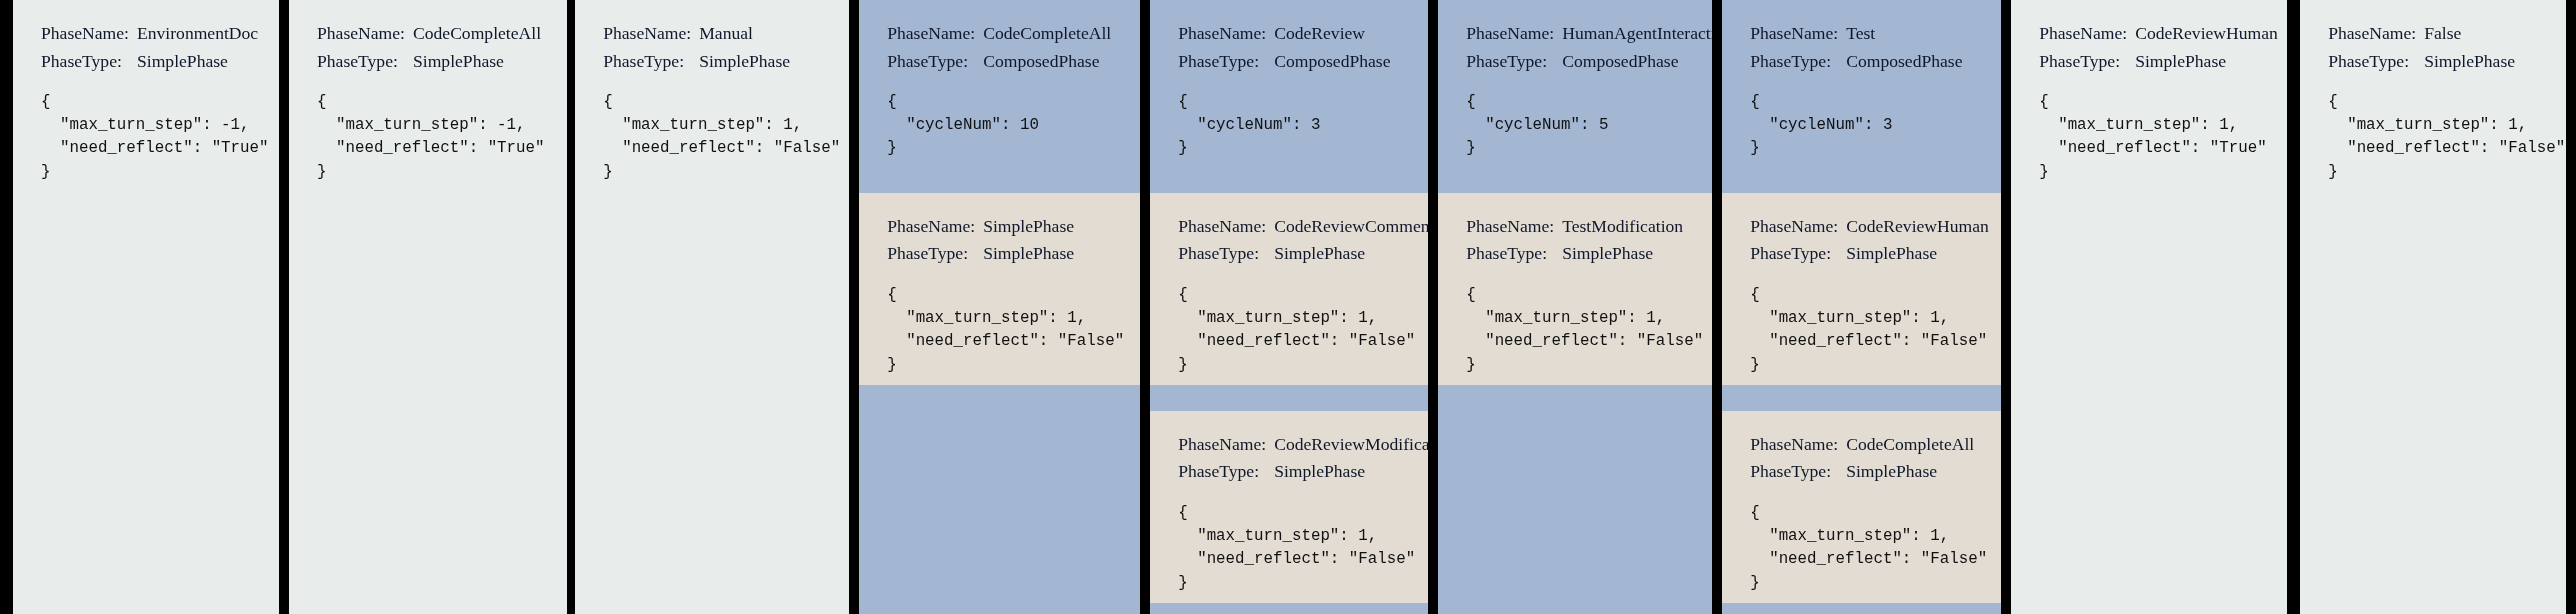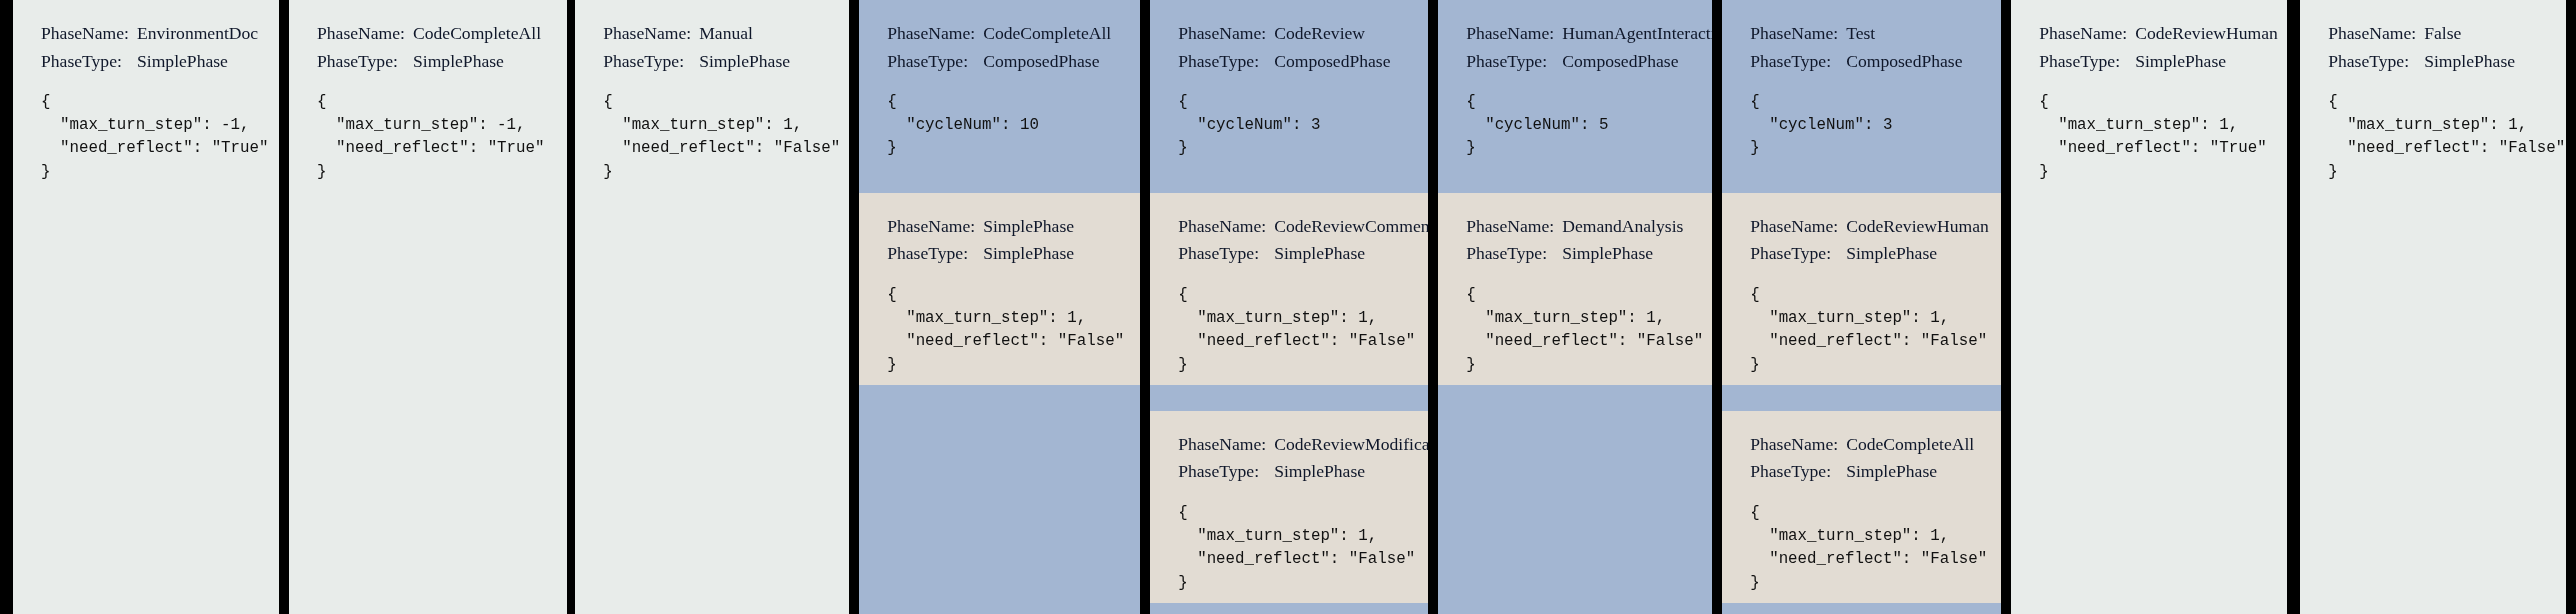--- a/index.html
+++ b/index.html
@@ -231,21 +231,21 @@
           <span class="v">ComposedPhase</span>
         </div>
         <div class="json">{
   "cycleNum": 5
 }</div>
       </div>
       <div class="strip" style="height: 2.8px;"></div>
       <div class="block sub-bg" style="height: 192px;">
         <div class="kv">
           <span class="k">PhaseName:</span>
-          <span class="v">DemandAnalysis</span>
+          <span class="v">TestModification</span>
         </div>
         <div class="kv">
           <span class="k">PhaseType:</span>
           <span class="v">SimplePhase</span>
         </div>
         <div class="json">{
   "max_turn_step": 1,
   "need_reflect": "False"
 }</div>
       </div>

